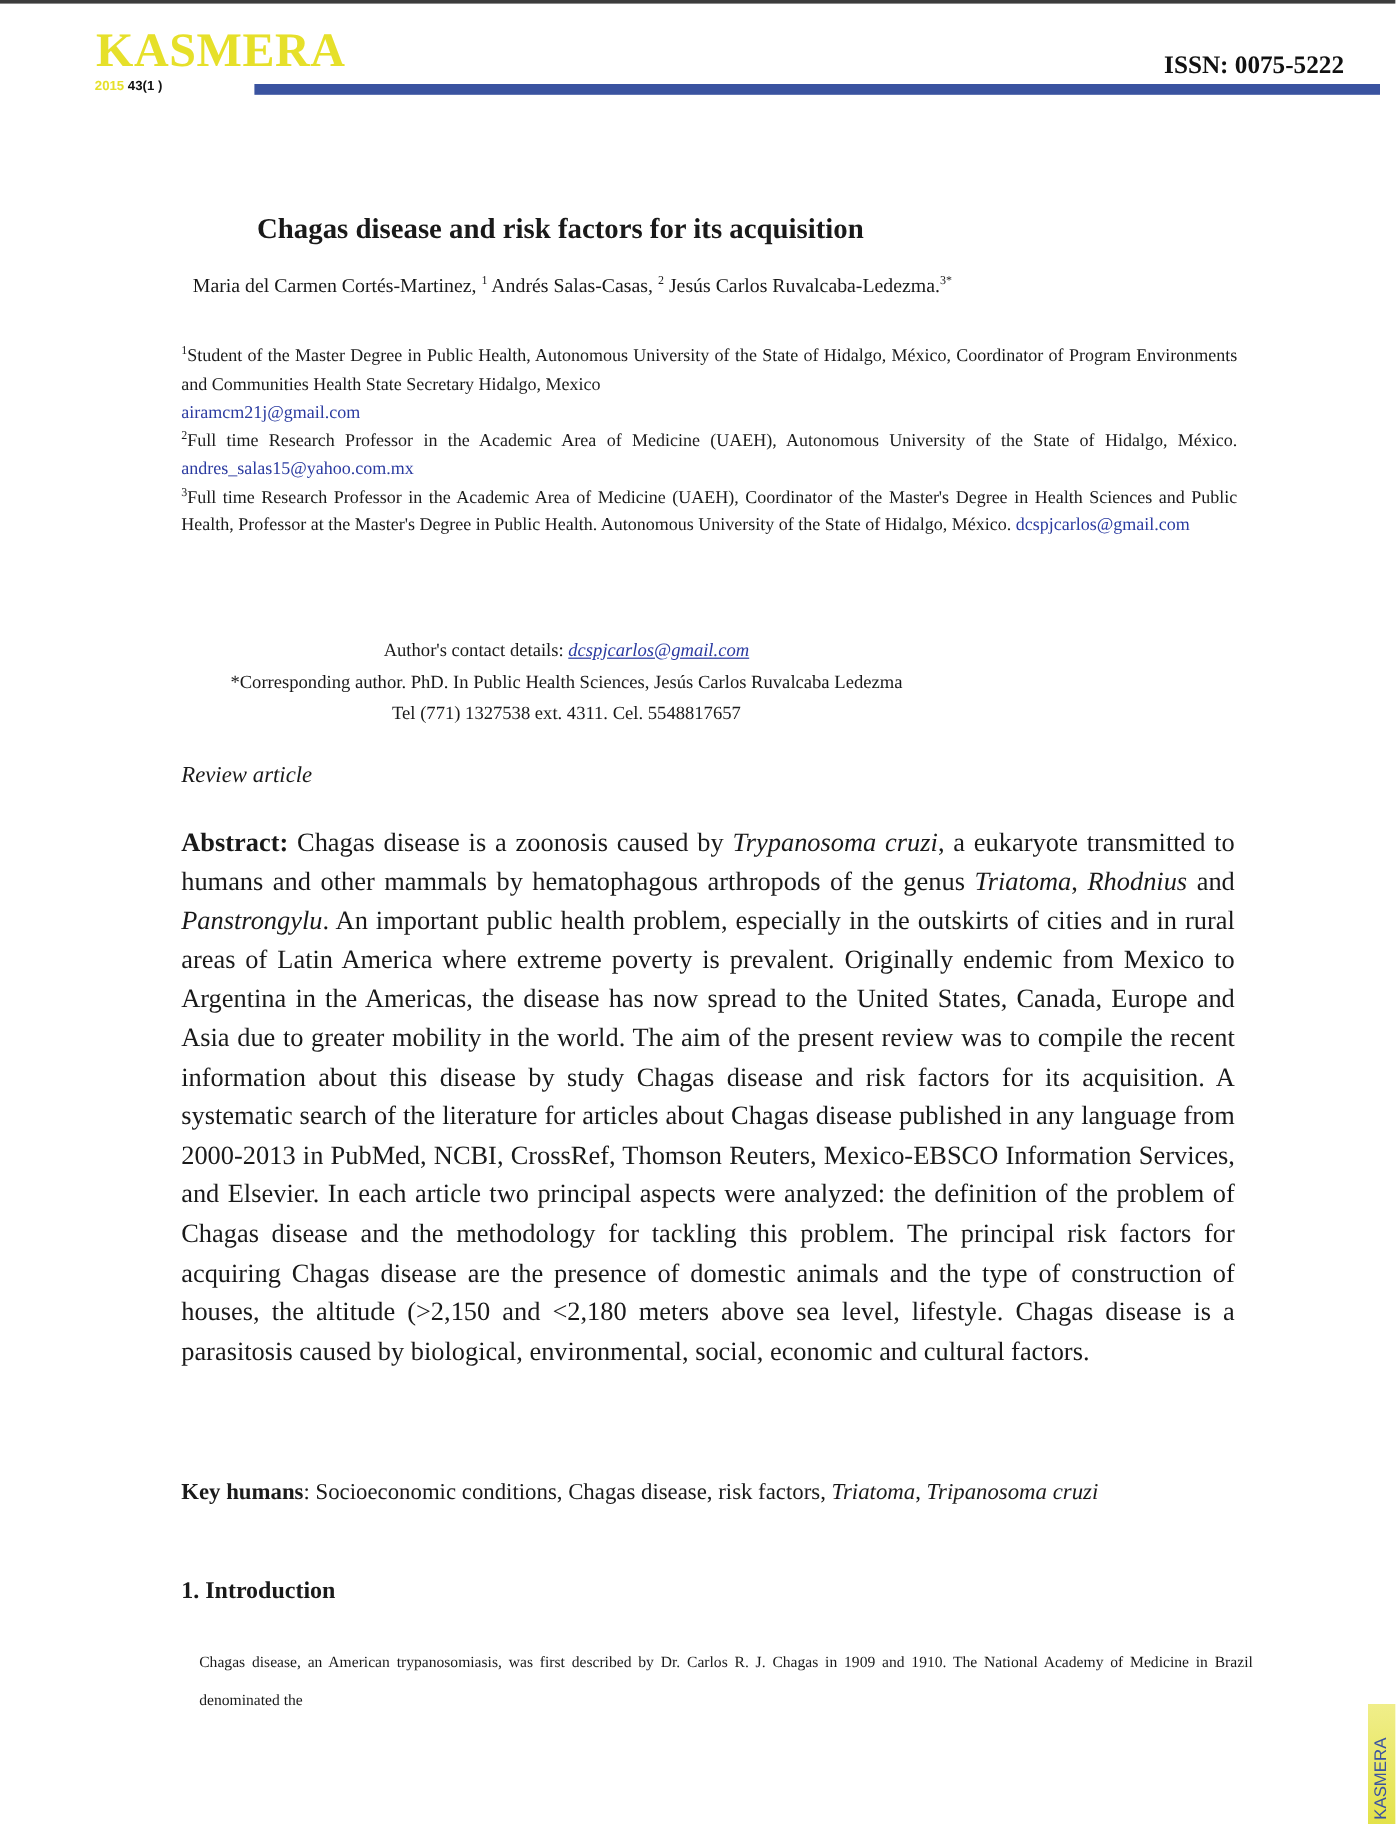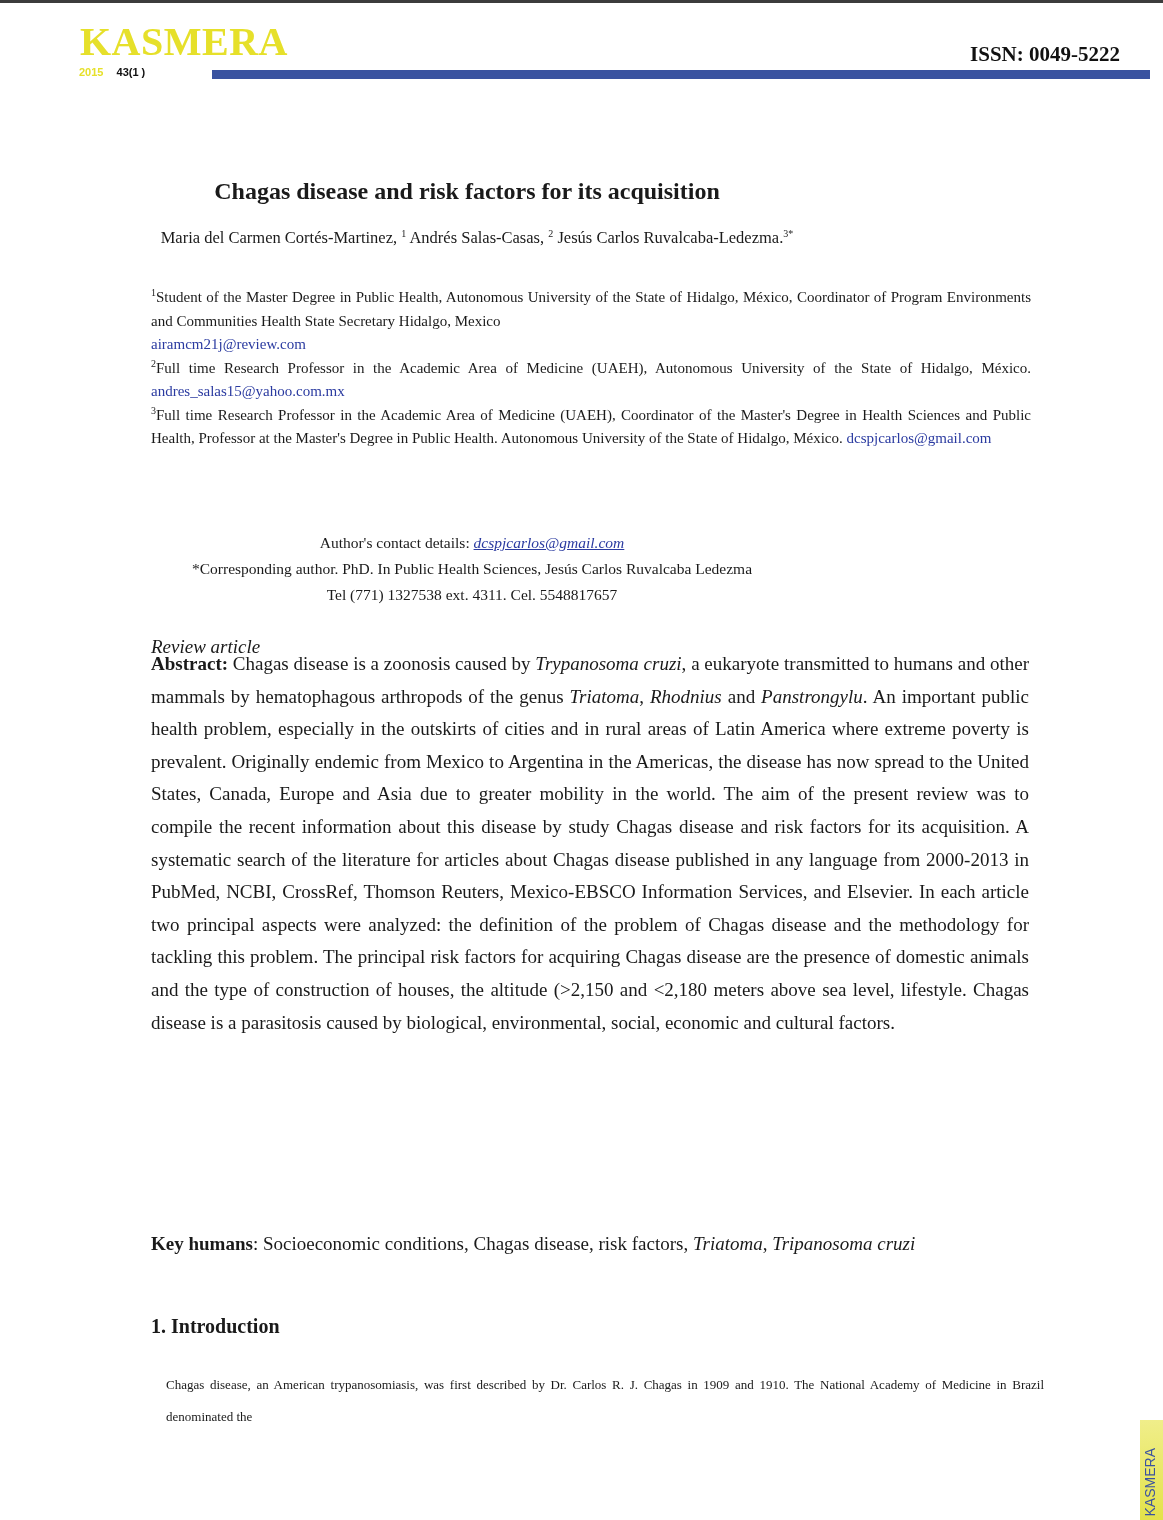--- a/index.html
+++ b/index.html
@@ -5,67 +5,67 @@
   html, body { margin: 0; padding: 0; }
   body {
     width: 1163px; height: 1520px; position: relative; overflow: hidden;
     background: #ffffff;
     font-family: "Liberation Serif", "DejaVu Serif", serif;
     color: #1a1a1a;
   }
   .top-border { position: absolute; left: 0; top: 0; width: 1163px; height: 3px; background: #3c3c3c; }
   .logo { position: absolute; left: 80px; top: 18px; font-size: 40px; font-weight: bold; color: #e6e02a; letter-spacing: 0.5px; font-family: "Liberation Serif", serif; }
   .issue { position: absolute; left: 79px; top: 66px; font-family: "Liberation Sans", sans-serif; font-size: 11px; font-weight: bold; }
-  .issue .year { color: #e6e02a; margin-right: 10px; }
+  .issue .year { color: #e6e02a; }
   .issue .vol { color: #111; }
   .issn { position: absolute; right: 43px; top: 42px; font-size: 21px; font-weight: bold; color: #111; }
   .rule { position: absolute; left: 212px; top: 70px; width: 938px; height: 9px; background: #3a53a0; }
   .title { position: absolute; left: 0; width: 934px; top: 178px; text-align: center; font-size: 24px; font-weight: bold; }
   .authors { position: absolute; left: 0; width: 954px; top: 228px; text-align: center; font-size: 16.5px; }
   sup { font-size: 10px; vertical-align: super; line-height: 0; }
   .affil { position: absolute; left: 151px; width: 880px; top: 286px; font-size: 15px; line-height: 23.5px; text-align: justify; }
   .affil p { margin: 0; }
   .link { color: #2a3aa0; }
   .contact { position: absolute; left: 0; width: 944px; top: 530px; text-align: center; font-size: 15.5px; line-height: 26px; }
   .contact a { color: #2a3aa0; font-style: italic; text-decoration: underline; }
   .review { position: absolute; left: 151px; top: 636px; font-size: 19px; font-weight: normal; font-style: italic; }
-  .abstract { position: absolute; left: 151px; width: 878px; top: 648px; font-size: 19px; line-height: 32.6px; text-align: justify; }
+  .abstract { position: absolute; left: 151px; width: 878px; top: 686px; font-size: 22px; line-height: 32.6px; text-align: justify; }
   .abstract p { margin: 0; }
   .keywords { position: absolute; left: 151px; width: 878px; top: 1228px; font-size: 19px; line-height: 32px; text-align: justify; }
   .intro-h { position: absolute; left: 151px; top: 1315px; font-size: 20px; font-weight: bold; }
   .intro { position: absolute; left: 166px; width: 878px; top: 1369px; font-size: 13px; line-height: 32px; text-align: justify; }
   .side-tab { position: absolute; left: 1140px; top: 1420px; width: 23px; height: 100px; background: linear-gradient(#f0ee8a,#e3e24a); }
   .side-tab span { position: absolute; left: 2px; bottom: 4px; writing-mode: vertical-rl; transform: rotate(180deg); font-family: "Liberation Sans", sans-serif; font-size: 14px; color: #3a53a0; }
 </style>
 </head>
 <body>
 
 <div class="top-border"></div>
 <div class="logo">KASMERA</div>
 <div class="issue">
   <span class="year">2015</span>
   <span class="vol">43(1 )</span>
 </div>
-<div class="issn">ISSN: 0049-5222</div>
+<div class="issn">ISSN: 0075-5222</div>
 <div class="rule"></div>
 
 <div class="title">Chagas disease and risk factors for its acquisition</div>
 
 <div class="authors">
   <span>Maria del Carmen Cortés-Martinez,</span>
   <sup>1</sup>
   <span>Andrés Salas-Casas,</span>
   <sup>2</sup>
   <span>Jesús Carlos Ruvalcaba-Ledezma.</span><sup>3*</sup>
 </div>
 
 <div class="affil">
   <p>
     <sup>1</sup><span>Student of the Master Degree in Public Health, Autonomous University of the State of Hidalgo, México, Coordinator of Program Environments and Communities Health  State Secretary Hidalgo, Mexico</span><br>
-    <span class="link">airamcm21j@review.com</span>
+    <span class="link">airamcm21j@gmail.com</span>
   </p>
   <p>
     <sup>2</sup><span>Full time Research Professor in the Academic Area of Medicine (UAEH), Autonomous University of the State of Hidalgo, México.</span>
     <span class="link">andres_salas15@yahoo.com.mx</span>
   </p>
   <p>
     <sup>3</sup><span>Full time Research Professor in the Academic Area of Medicine (UAEH), Coordinator of the Master's Degree in Health Sciences and Public Health, Professor at the Master's Degree in Public Health. Autonomous University of the State of Hidalgo, México.</span>
     <span class="link">dcspjcarlos@gmail.com</span>
   </p>
 </div>

